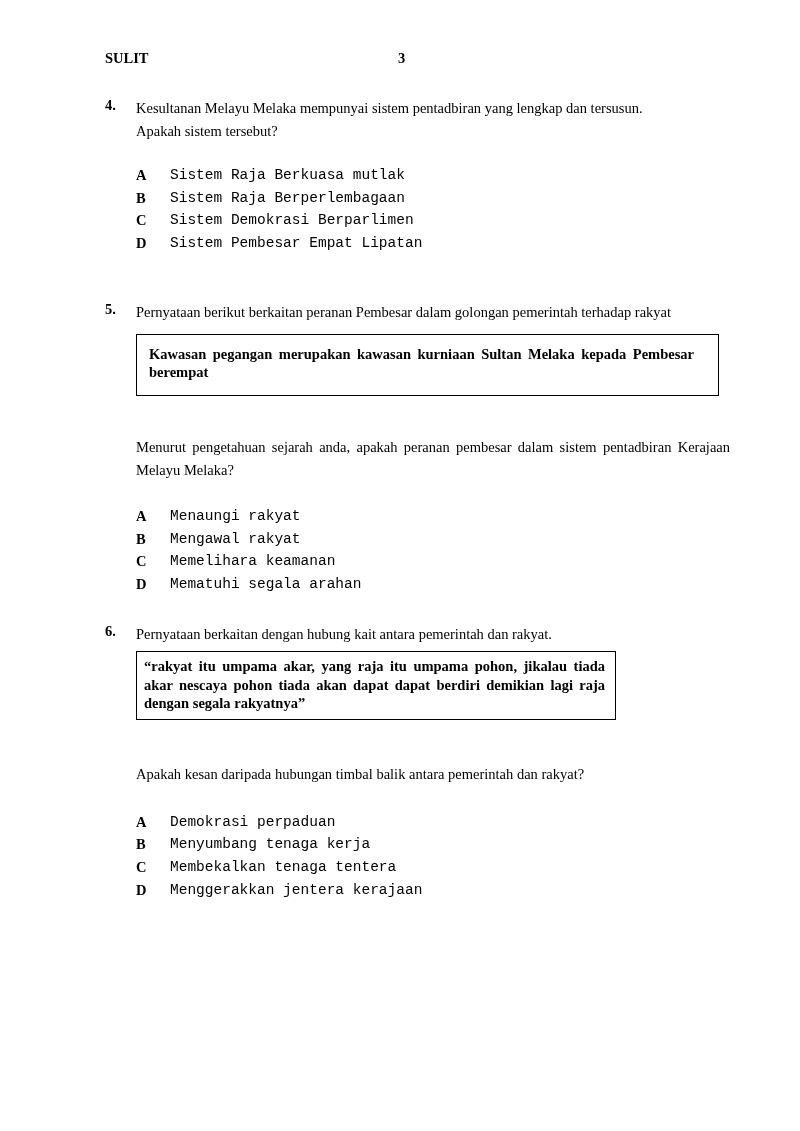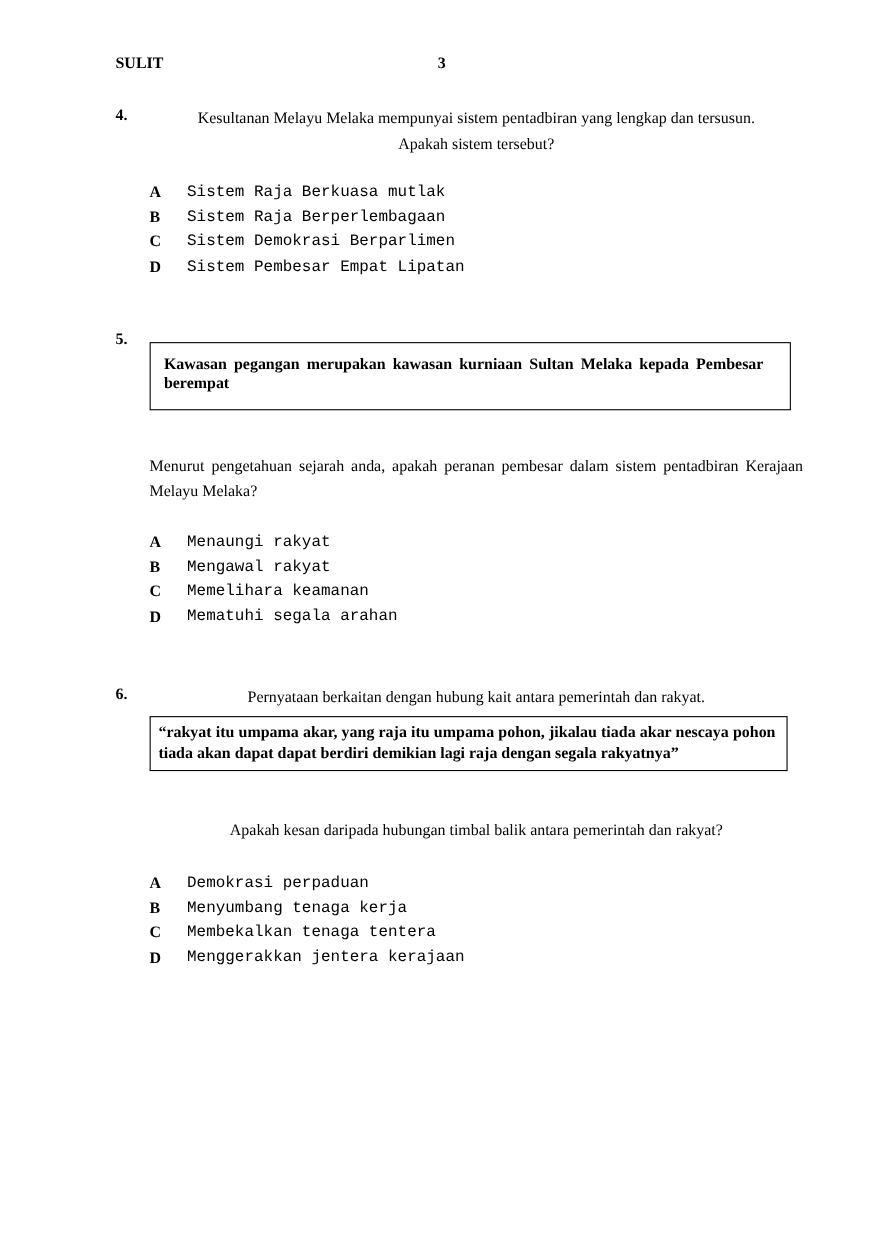--- a/index.html
+++ b/index.html
@@ -5,21 +5,21 @@
   html, body { margin: 0; padding: 0; background: #ffffff; }
   body {
     width: 800px; height: 1131px; position: relative; overflow: hidden;
     font-family: "Liberation Serif", serif; color: #000; font-size: 14.5px;
   }
   .header { position: absolute; top: 50px; left: 105px; width: 600px; font-weight: bold; font-size: 14.5px; }
   .header .sulit { position: absolute; left: 0; top: 0; }
   .header .pg { position: absolute; left: 293px; top: 0; }
   .q { position: absolute; left: 105px; width: 625px; }
   .qnum { position: absolute; left: 0; top: 0; font-weight: bold; }
-  .qtext { margin-left: 31px; line-height: 23px; text-align: center; }
+  .qtext { margin-left: 31px; line-height: 23px; }
   .justify { text-align: justify; }
   .opts { margin-left: 31px; }
   .opt { height: 22.7px; line-height: 22.7px; position: relative; }
   .opt .letter { position: absolute; left: 0; font-weight: bold; }
   .opt .text { position: absolute; left: 34px; font-family: Liberation Mono, monospace; }
   .box {
     margin-left: 31px; border: 1.5px solid #000; font-weight: bold;
     text-align: justify; box-sizing: border-box;
   }
 </style>
@@ -52,20 +52,21 @@
       </div>
     <div class="opt">
         <span class="letter">D</span>
         <span class="text">Sistem Pembesar Empat Lipatan</span>
       </div>
   </div>
 </div>
 
 <div class="q" style="top:301px;">
   <span class="qnum">5.</span>
+  <div class="qtext" style="white-space:nowrap;">Pernyataan berikut berkaitan peranan Pembesar dalam golongan pemerintah terhadap rakyat</div>
   <div class="box" style="margin-top:10px; padding:10px 24px 14px 12px; width:583px; line-height:18px;">Kawasan pegangan merupakan kawasan kurniaan Sultan Melaka kepada Pembesar berempat</div>
   <div class="qtext justify" style="margin-top:40px;">Menurut pengetahuan sejarah anda, apakah peranan pembesar dalam sistem pentadbiran Kerajaan Melayu Melaka?</div>
   <div class="opts" style="margin-top:23px;">
     <div class="opt">
         <span class="letter">A</span>
         <span class="text">Menaungi rakyat</span>
       </div>
     <div class="opt">
         <span class="letter">B</span>
         <span class="text">Mengawal rakyat</span>
@@ -77,21 +78,21 @@
     <div class="opt">
         <span class="letter">D</span>
         <span class="text">Mematuhi segala arahan</span>
       </div>
   </div>
 </div>
 
 <div class="q" style="top:623px;">
   <span class="qnum">6.</span>
   <div class="qtext">Pernyataan berkaitan dengan hubung kait antara pemerintah dan rakyat.</div>
-  <div class="box" style="margin-top:5px; padding:5px 10px 6px 7px; width:580px; line-height:18.5px;">“rakyat itu umpama akar, yang raja itu umpama pohon, jikalau tiada akar nescaya pohon tiada akan dapat dapat berdiri demikian lagi raja dengan segala rakyatnya”</div>
+  <div class="box" style="margin-top:5px; padding:5px 10px 6px 7px; width:480px; line-height:18.5px;">“rakyat itu umpama akar, yang raja itu umpama pohon, jikalau tiada akar nescaya pohon tiada akan dapat dapat berdiri demikian lagi raja dengan segala rakyatnya”</div>
   <div class="qtext" style="margin-top:43px;">Apakah kesan daripada hubungan timbal balik antara pemerintah dan rakyat?</div>
   <div class="opts" style="margin-top:25px;">
     <div class="opt">
         <span class="letter">A</span>
         <span class="text">Demokrasi perpaduan</span>
       </div>
     <div class="opt">
         <span class="letter">B</span>
         <span class="text">Menyumbang tenaga kerja</span>
       </div>

